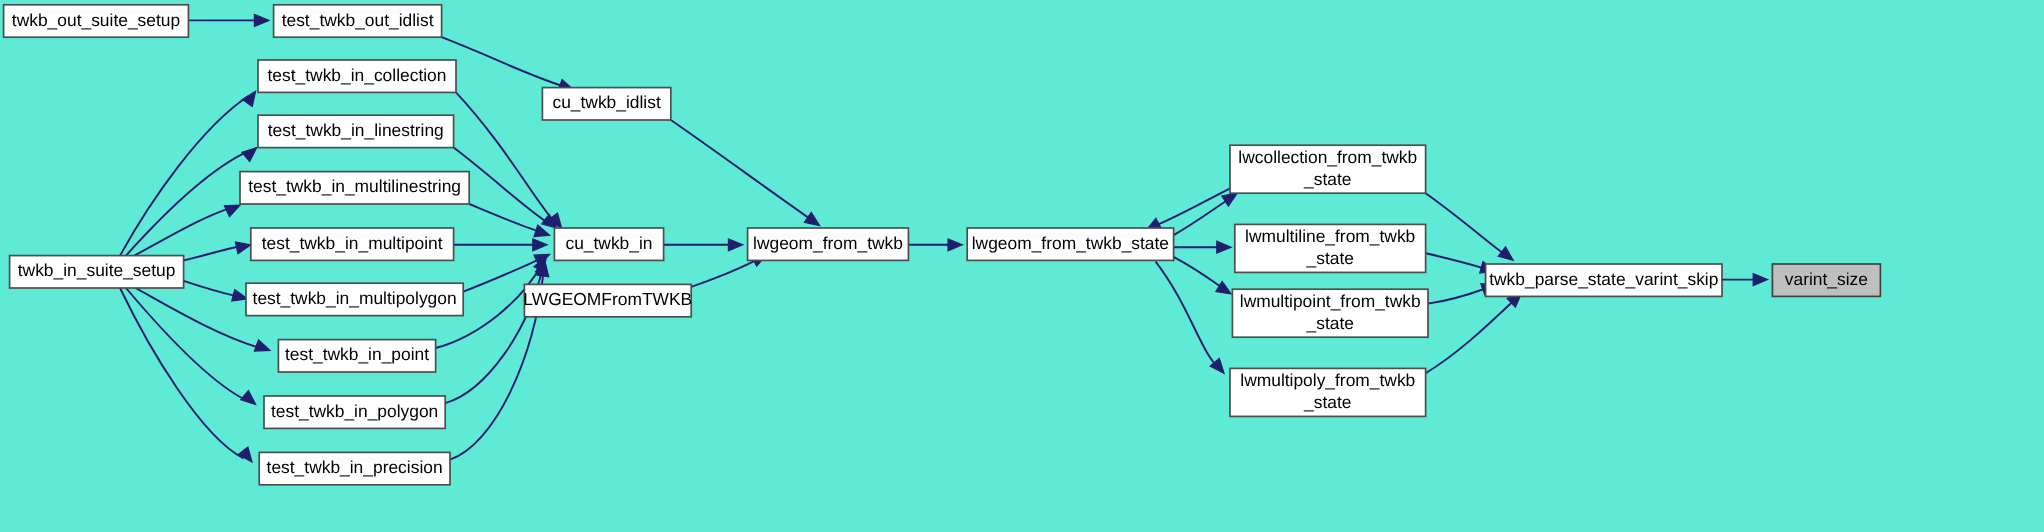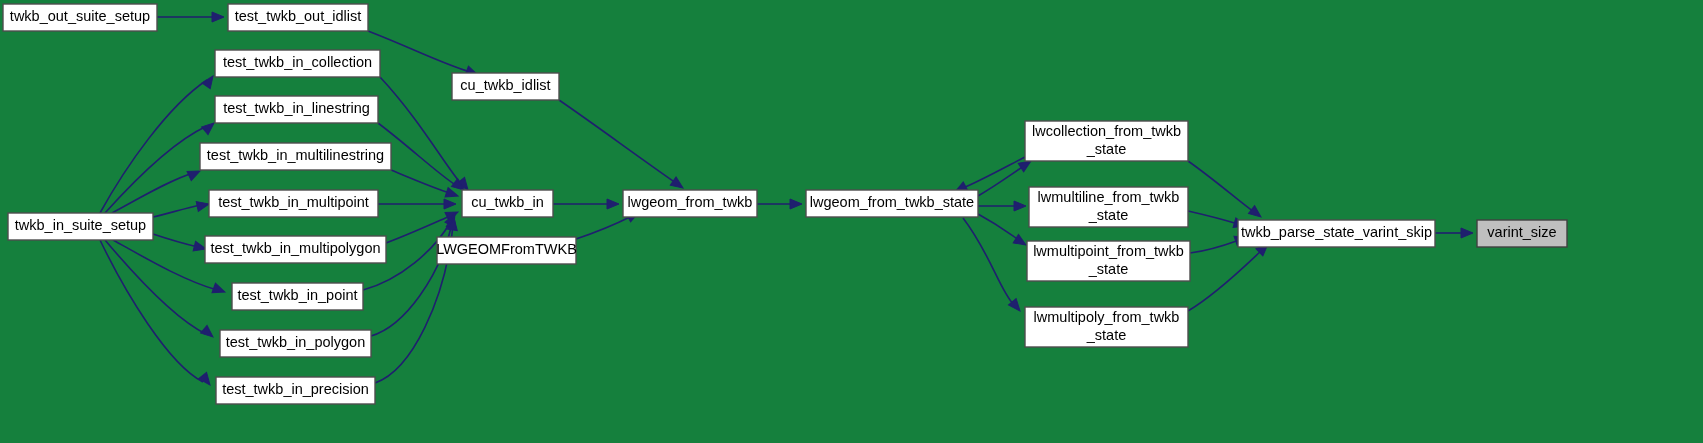--- a/index.html
+++ b/index.html
@@ -4,21 +4,21 @@
 <style>
   html, body {
     margin: 0;
     padding: 0;
     background: #ffffff;
   }
   #callgraph-root {
     position: relative;
     width: 1703px;
     height: 443px;
-    background: #15803d;
+    background: #5eead4;
     font-family: "Liberation Sans", sans-serif;
     overflow: hidden;
   }
   svg#graph-svg {
     position: absolute;
     top: 0;
     left: 0;
     width: 1703px;
     height: 443px;
     display: block;

